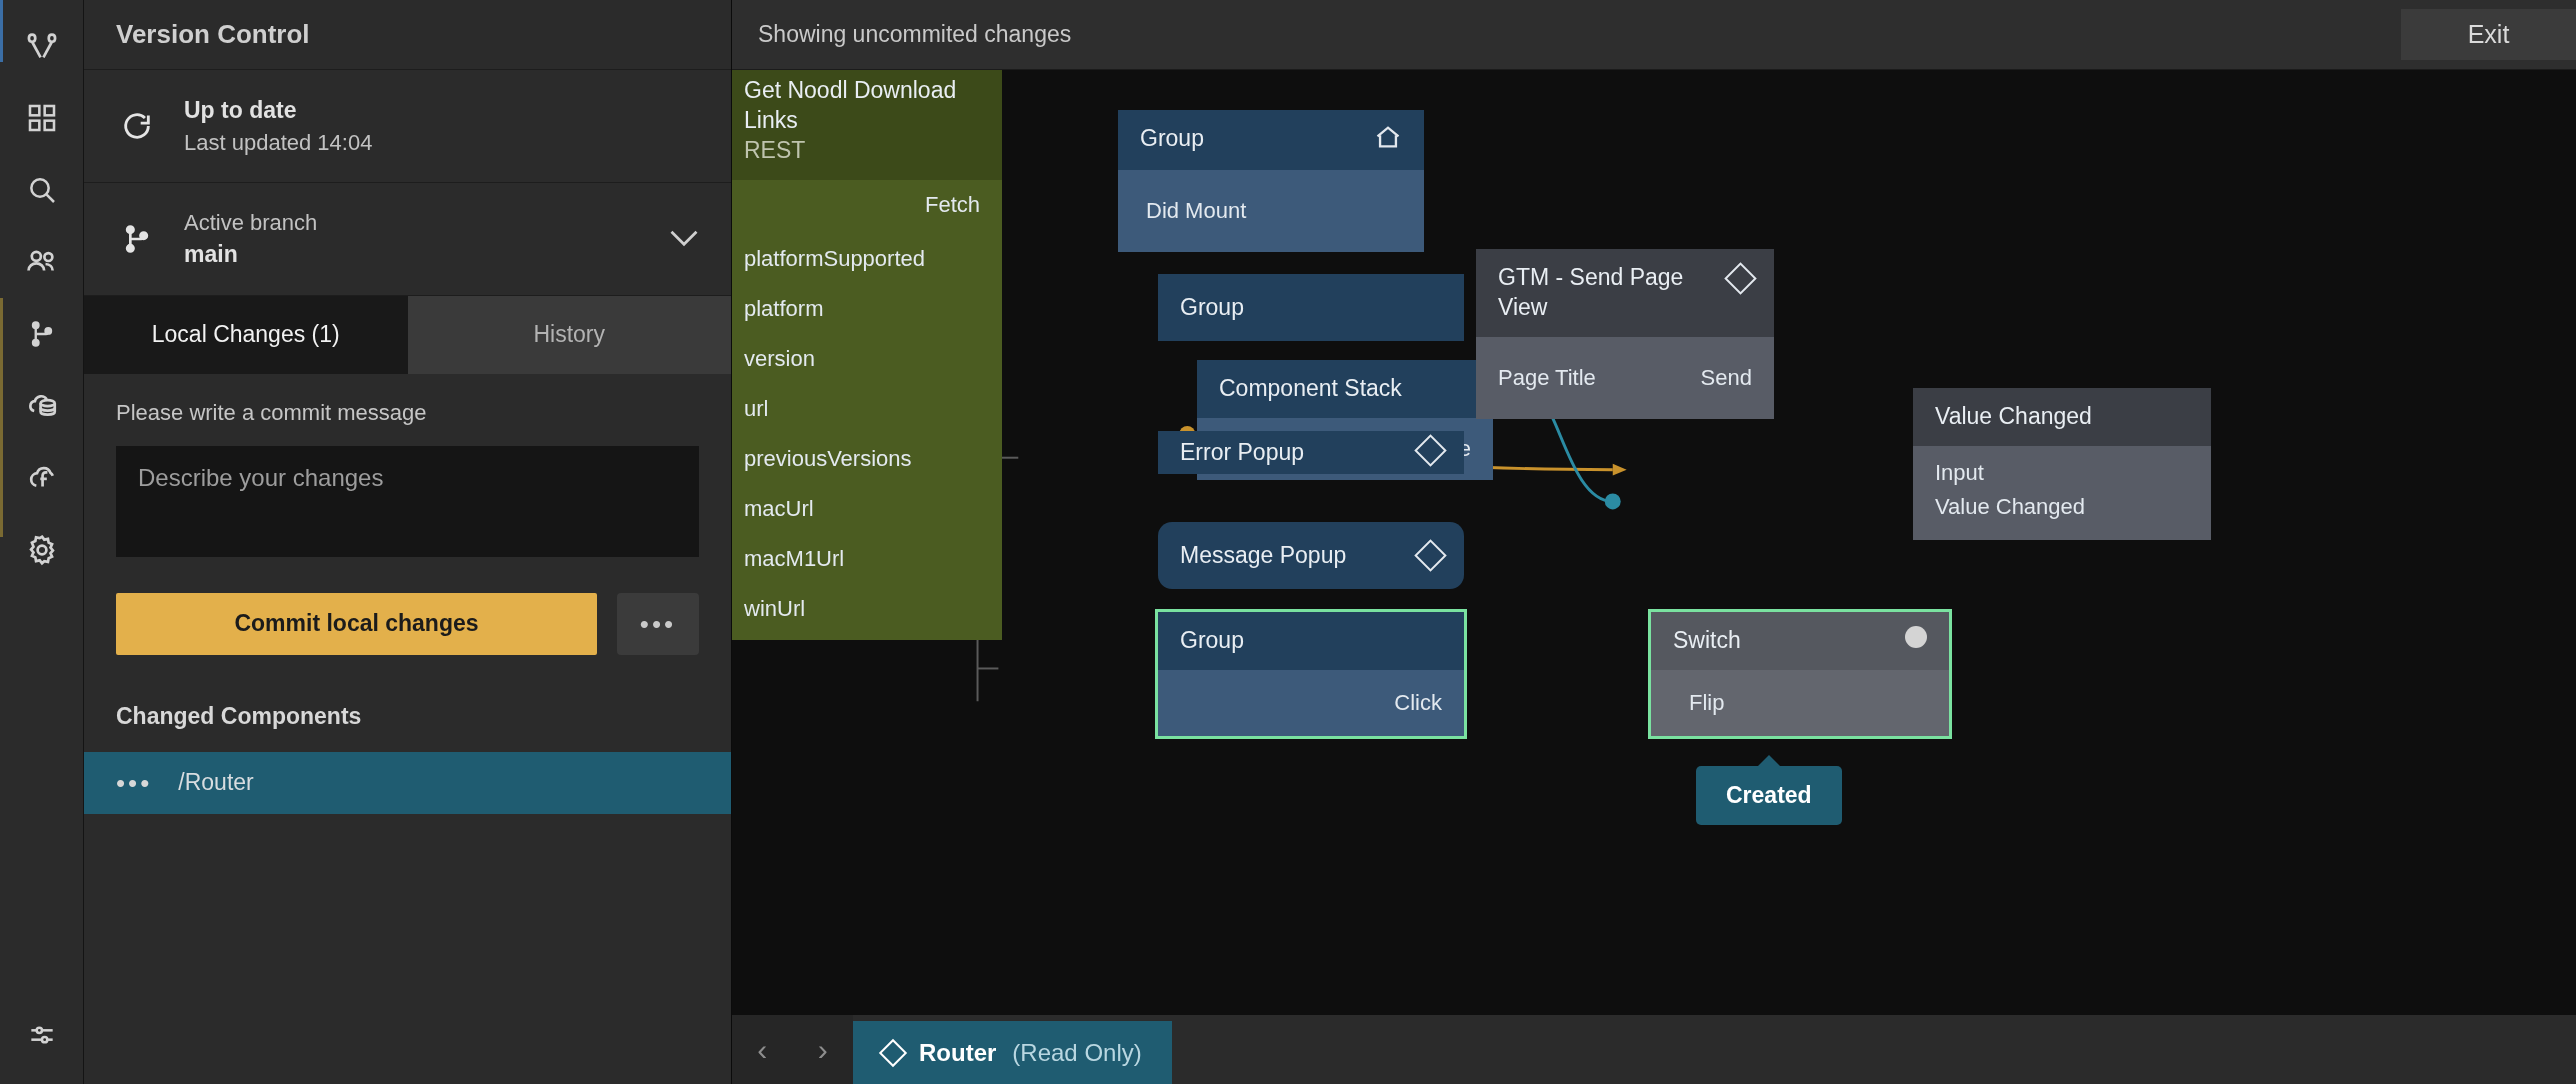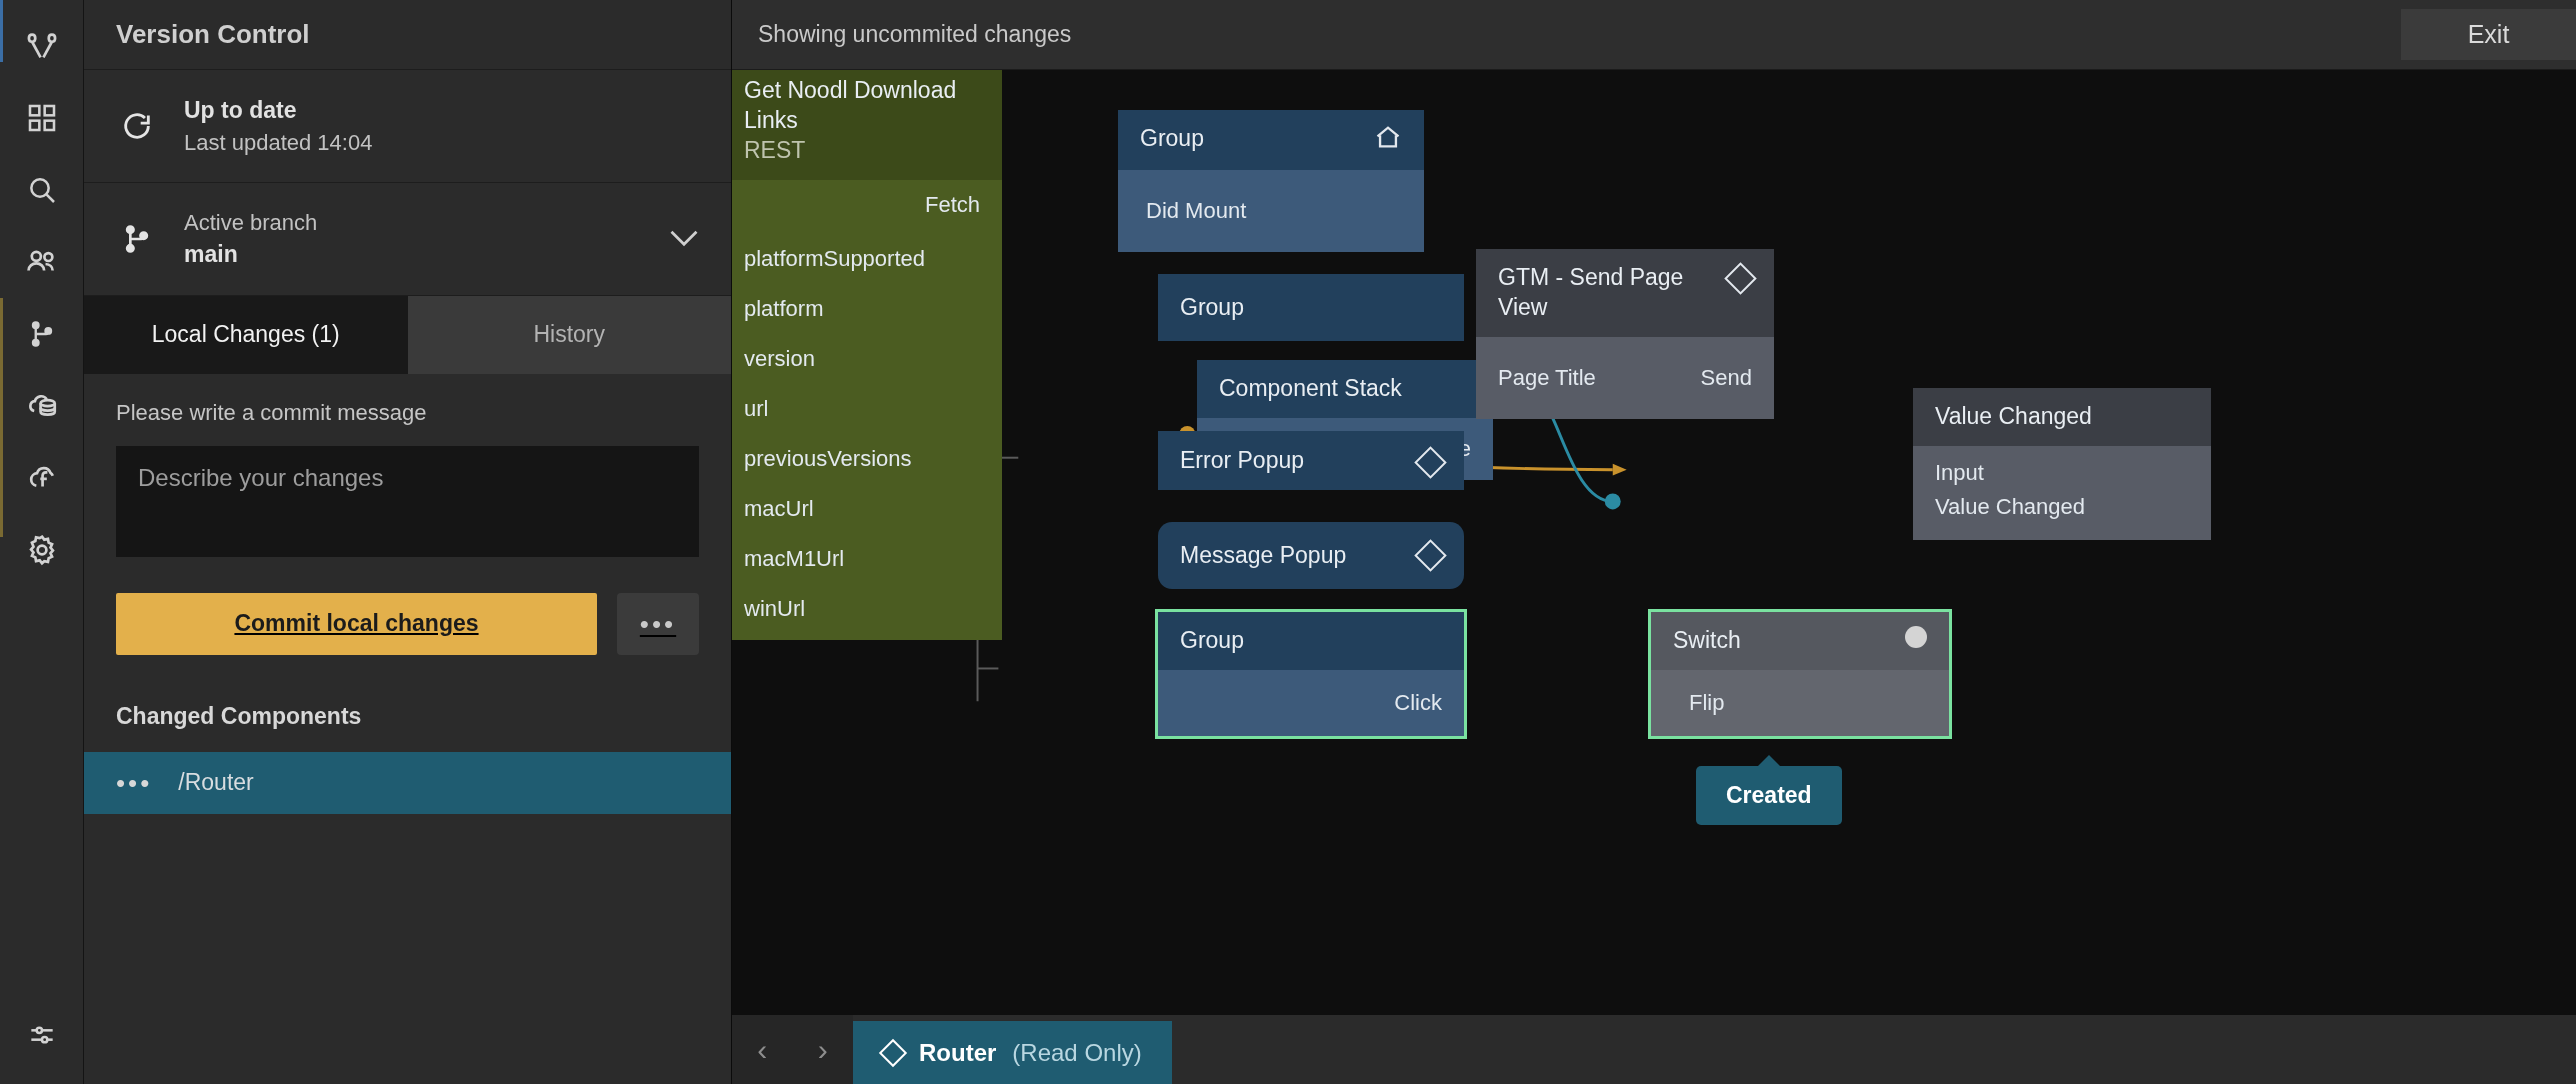--- a/index.html
+++ b/index.html
@@ -59,21 +59,21 @@
   .tab.inactive { background: #3a3a3a; color: #b3b3b3; }
 
   .commit-area { padding: 26px 32px 0 32px; }
   .commit-label { font-size: 22px; color: #c6c6c6; margin-bottom: 20px; }
   .commit-box {
     width: 100%; height: 111px; background: #151515; border: none;
     color: #9d9d9d; font-size: 24px; font-family: "Liberation Sans", sans-serif;
     padding: 18px 22px; resize: none; outline: none; display:block;
   }
   .commit-box::placeholder { color: #9d9d9d; }
-  .commit-actions { display: flex; gap: 20px; margin-top: 36px; align-items: stretch; text-decoration: underline; }
+  .commit-actions { display: flex; gap: 20px; margin-top: 36px; align-items: stretch; }
   .btn-commit {
     flex: 1 1 auto; height: 62px; background: #e3b04b; color: #1b1b1b;
     font-size: 23px; font-weight: bold; border: none; cursor: pointer; border-radius: 2px;
     font-family: "Liberation Sans", sans-serif;
   }
   .btn-more {
     width: 82px; height: 62px; background: #3b3b3b; border: none; border-radius: 4px;
     color: #c9c9c9; font-size: 26px; letter-spacing: 3px; cursor: pointer; line-height:1;
   }
   .changed-hdr { font-size: 23px; font-weight: bold; color: #d8d8d8; padding: 48px 32px 22px 32px; }
@@ -395,21 +395,21 @@
           <span class="lbl">Component Stack</span>
         </div>
         <div class="body">
           <div class="port" style="padding:18px 22px;">
             <span class="l"></span>
               <span class="r">Top Component Name</span>
           </div>
         </div>
       </div>
 
-      <div class="node n-flat" style="left:426px; top:361px; width:306px; display:flex; align-items:flex-end; padding:16px 22px;">
+      <div class="node n-flat" style="left:426px; top:361px; width:306px; display:flex; align-items:flex-start; padding:8px 22px;">
         <span style="font-size:23px;color:#e9eef3;flex:1 1 auto;">Error Popup</span>
         <span class="diamond" style="margin-top:0;"></span>
       </div>
 
       <div class="node n-flat" style="left:426px; top:452px; width:306px; display:flex; align-items:center; padding:20px 22px;border-radius:14px;">
         <span style="font-size:23px;color:#e9eef3;flex:1 1 auto;">Message Popup</span>
         <span class="diamond" style="margin-top:0;"></span>
       </div>
 
       <div class="node n-group sel" style="left:426px; top:542px; width:306px;">

